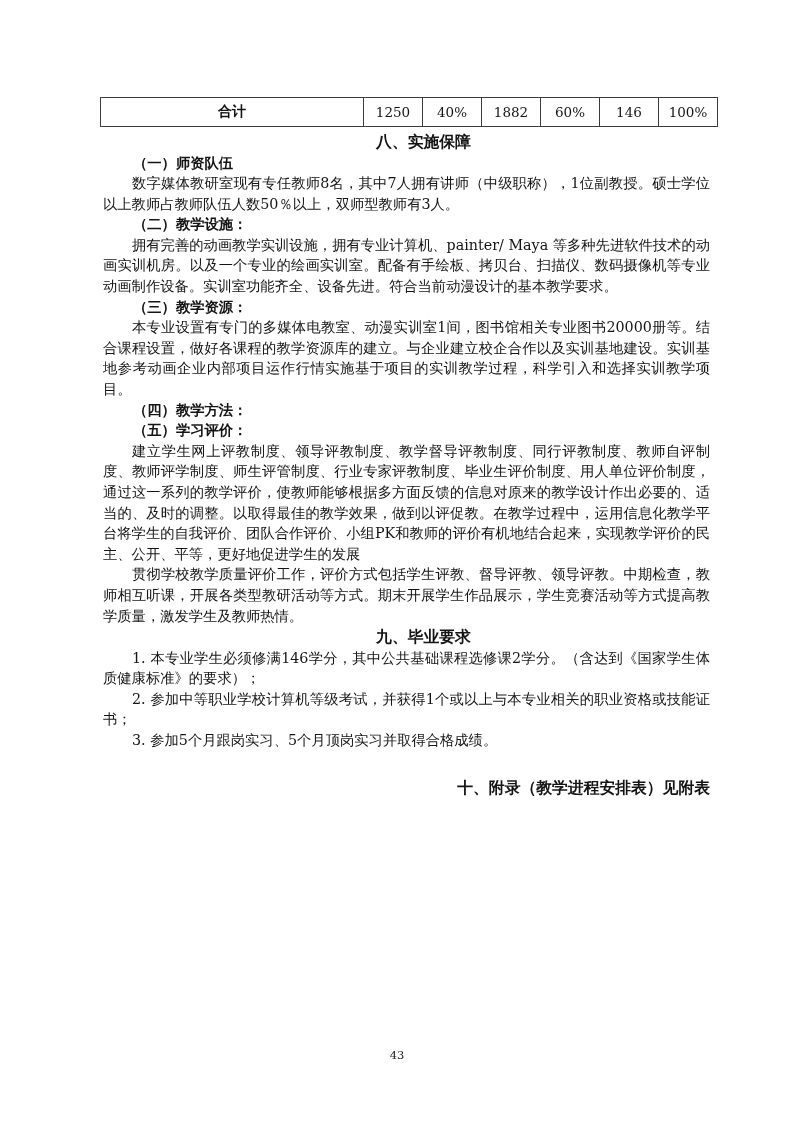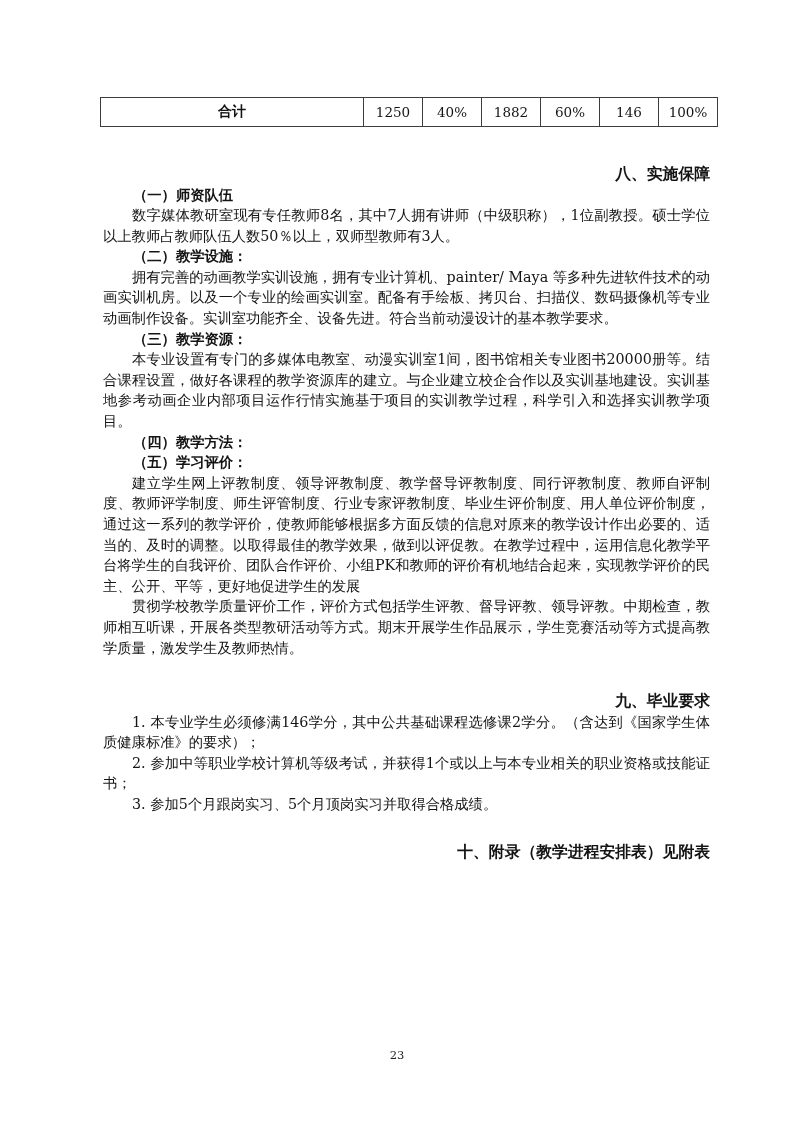--- a/index.html
+++ b/index.html
@@ -28,21 +28,21 @@
   .sum-table td.value-cell{width:58px;}
   
   .content{
     position:absolute;left:103px;top:131px;width:607px;
     font-size:14.3px;line-height:20.6px;
     text-align:justify;text-justify:inter-character;
   }
   .h1{
     font-family:"Liberation Sans","DejaVu Sans",sans-serif;
     font-weight:bold;font-size:15.8px;line-height:21.5px;
-    padding-left:34px;text-align:right;margin-top:32px;
+    padding-left:34px;text-align:center;
   }
   .h1-spaced{
     font-family:"Liberation Sans","DejaVu Sans",sans-serif;
     font-weight:bold;font-size:15.8px;line-height:21.5px;
     padding-left:34px;text-align:right;
     margin-top:26px;
   }
   .h2{
     font-family:"Liberation Sans","DejaVu Sans",sans-serif;
     font-weight:bold;font-size:14.3px;line-height:20.6px;
@@ -85,15 +85,15 @@
       <div class="h2">（五）学习评价：</div>
       <div class="p">建立学生网上评教制度、领导评教制度、教学督导评教制度、同行评教制度、教师自评制度、教师评学制度、师生评管制度、行业专家评教制度、毕业生评价制度、用人单位评价制度，通过这一系列的教学评价，使教师能够根据多方面反馈的信息对原来的教学设计作出必要的、适当的、及时的调整。以取得最佳的教学效果，做到以评促教。在教学过程中，运用信息化教学平台将学生的自我评价、团队合作评价、小组PK和教师的评价有机地结合起来，实现教学评价的民主、公开、平等，更好地促进学生的发展</div>
       <div class="p">贯彻学校教学质量评价工作，评价方式包括学生评教、督导评教、领导评教。中期检查，教师相互听课，开展各类型教研活动等方式。期末开展学生作品展示，学生竞赛活动等方式提高教学质量，激发学生及教师热情。</div>
       <div class="h1">九、毕业要求</div>
       <div class="p">1. 本专业学生必须修满146学分，其中公共基础课程选修课2学分。（含达到《国家学生体质健康标准》的要求）；</div>
       <div class="p">2.  参加中等职业学校计算机等级考试，并获得1个或以上与本专业相关的职业资格或技能证书；</div>
       <div class="p">3. 参加5个月跟岗实习、5个月顶岗实习并取得合格成绩。</div>
       <div class="h1-spaced">十、附录（教学进程安排表）见附表</div>
     </div>
 
-  <div class="pageno">23</div>
+  <div class="pageno">43</div>
 
 </div>
 
 </body></html>

